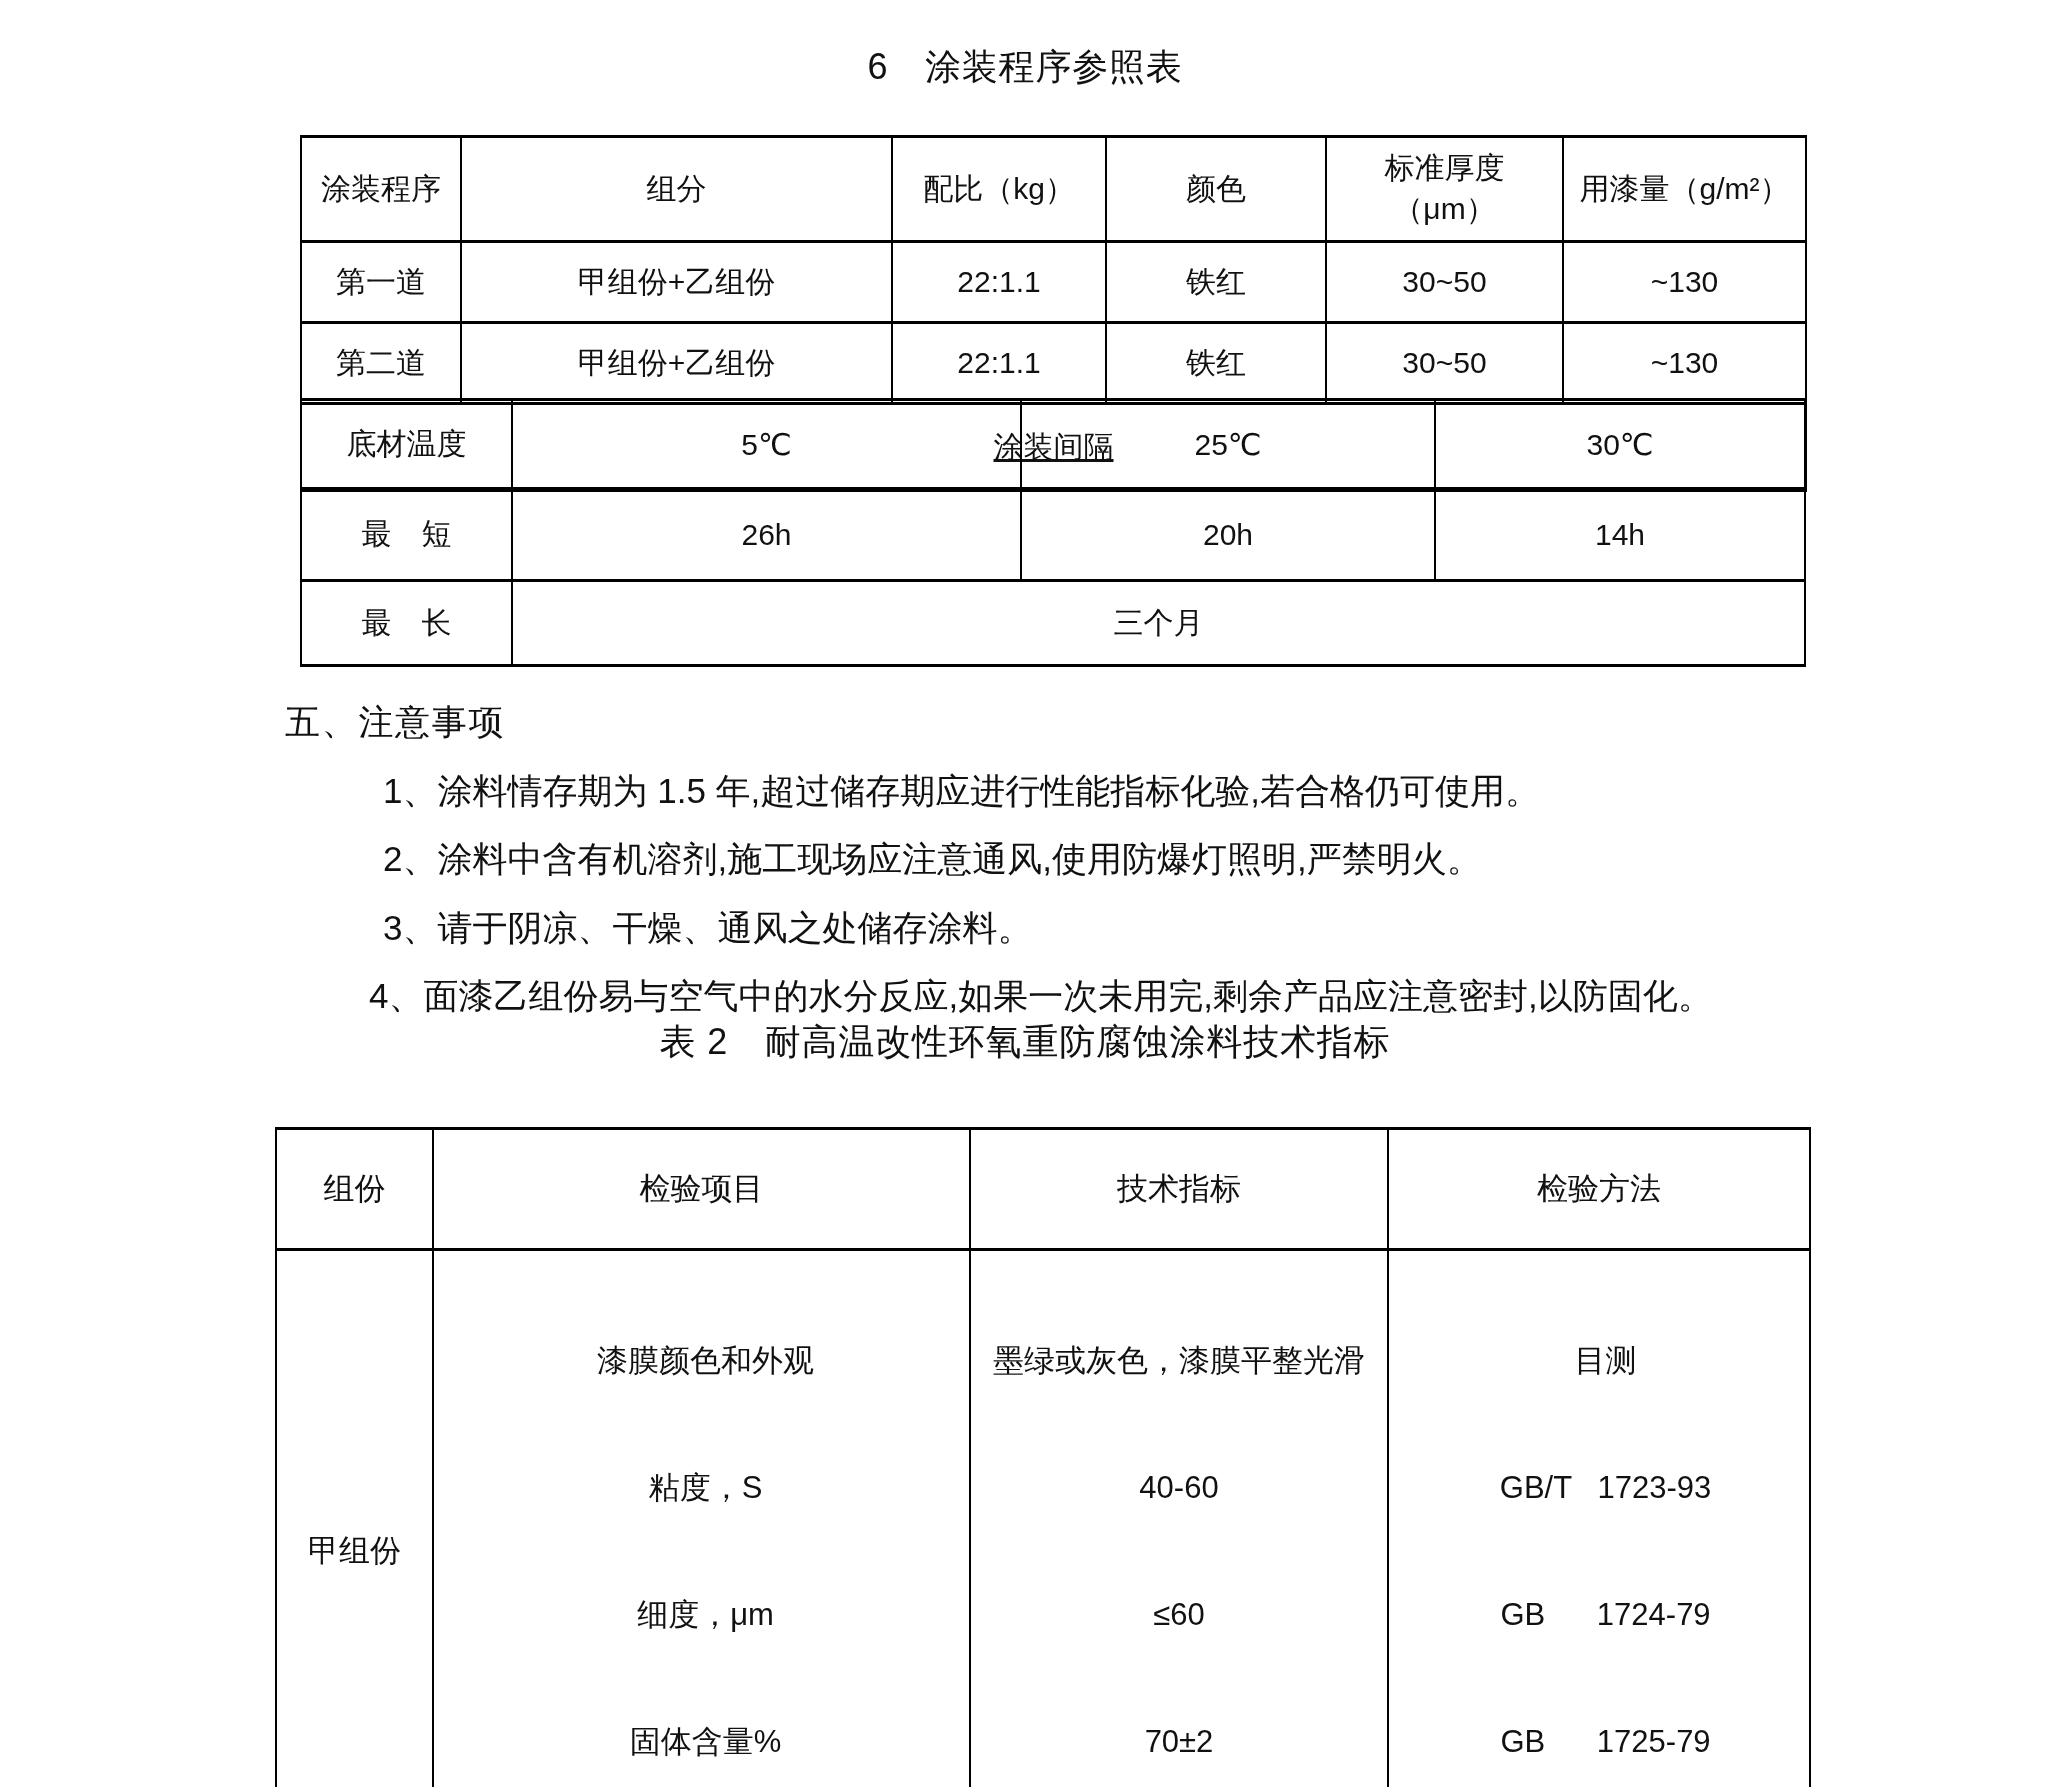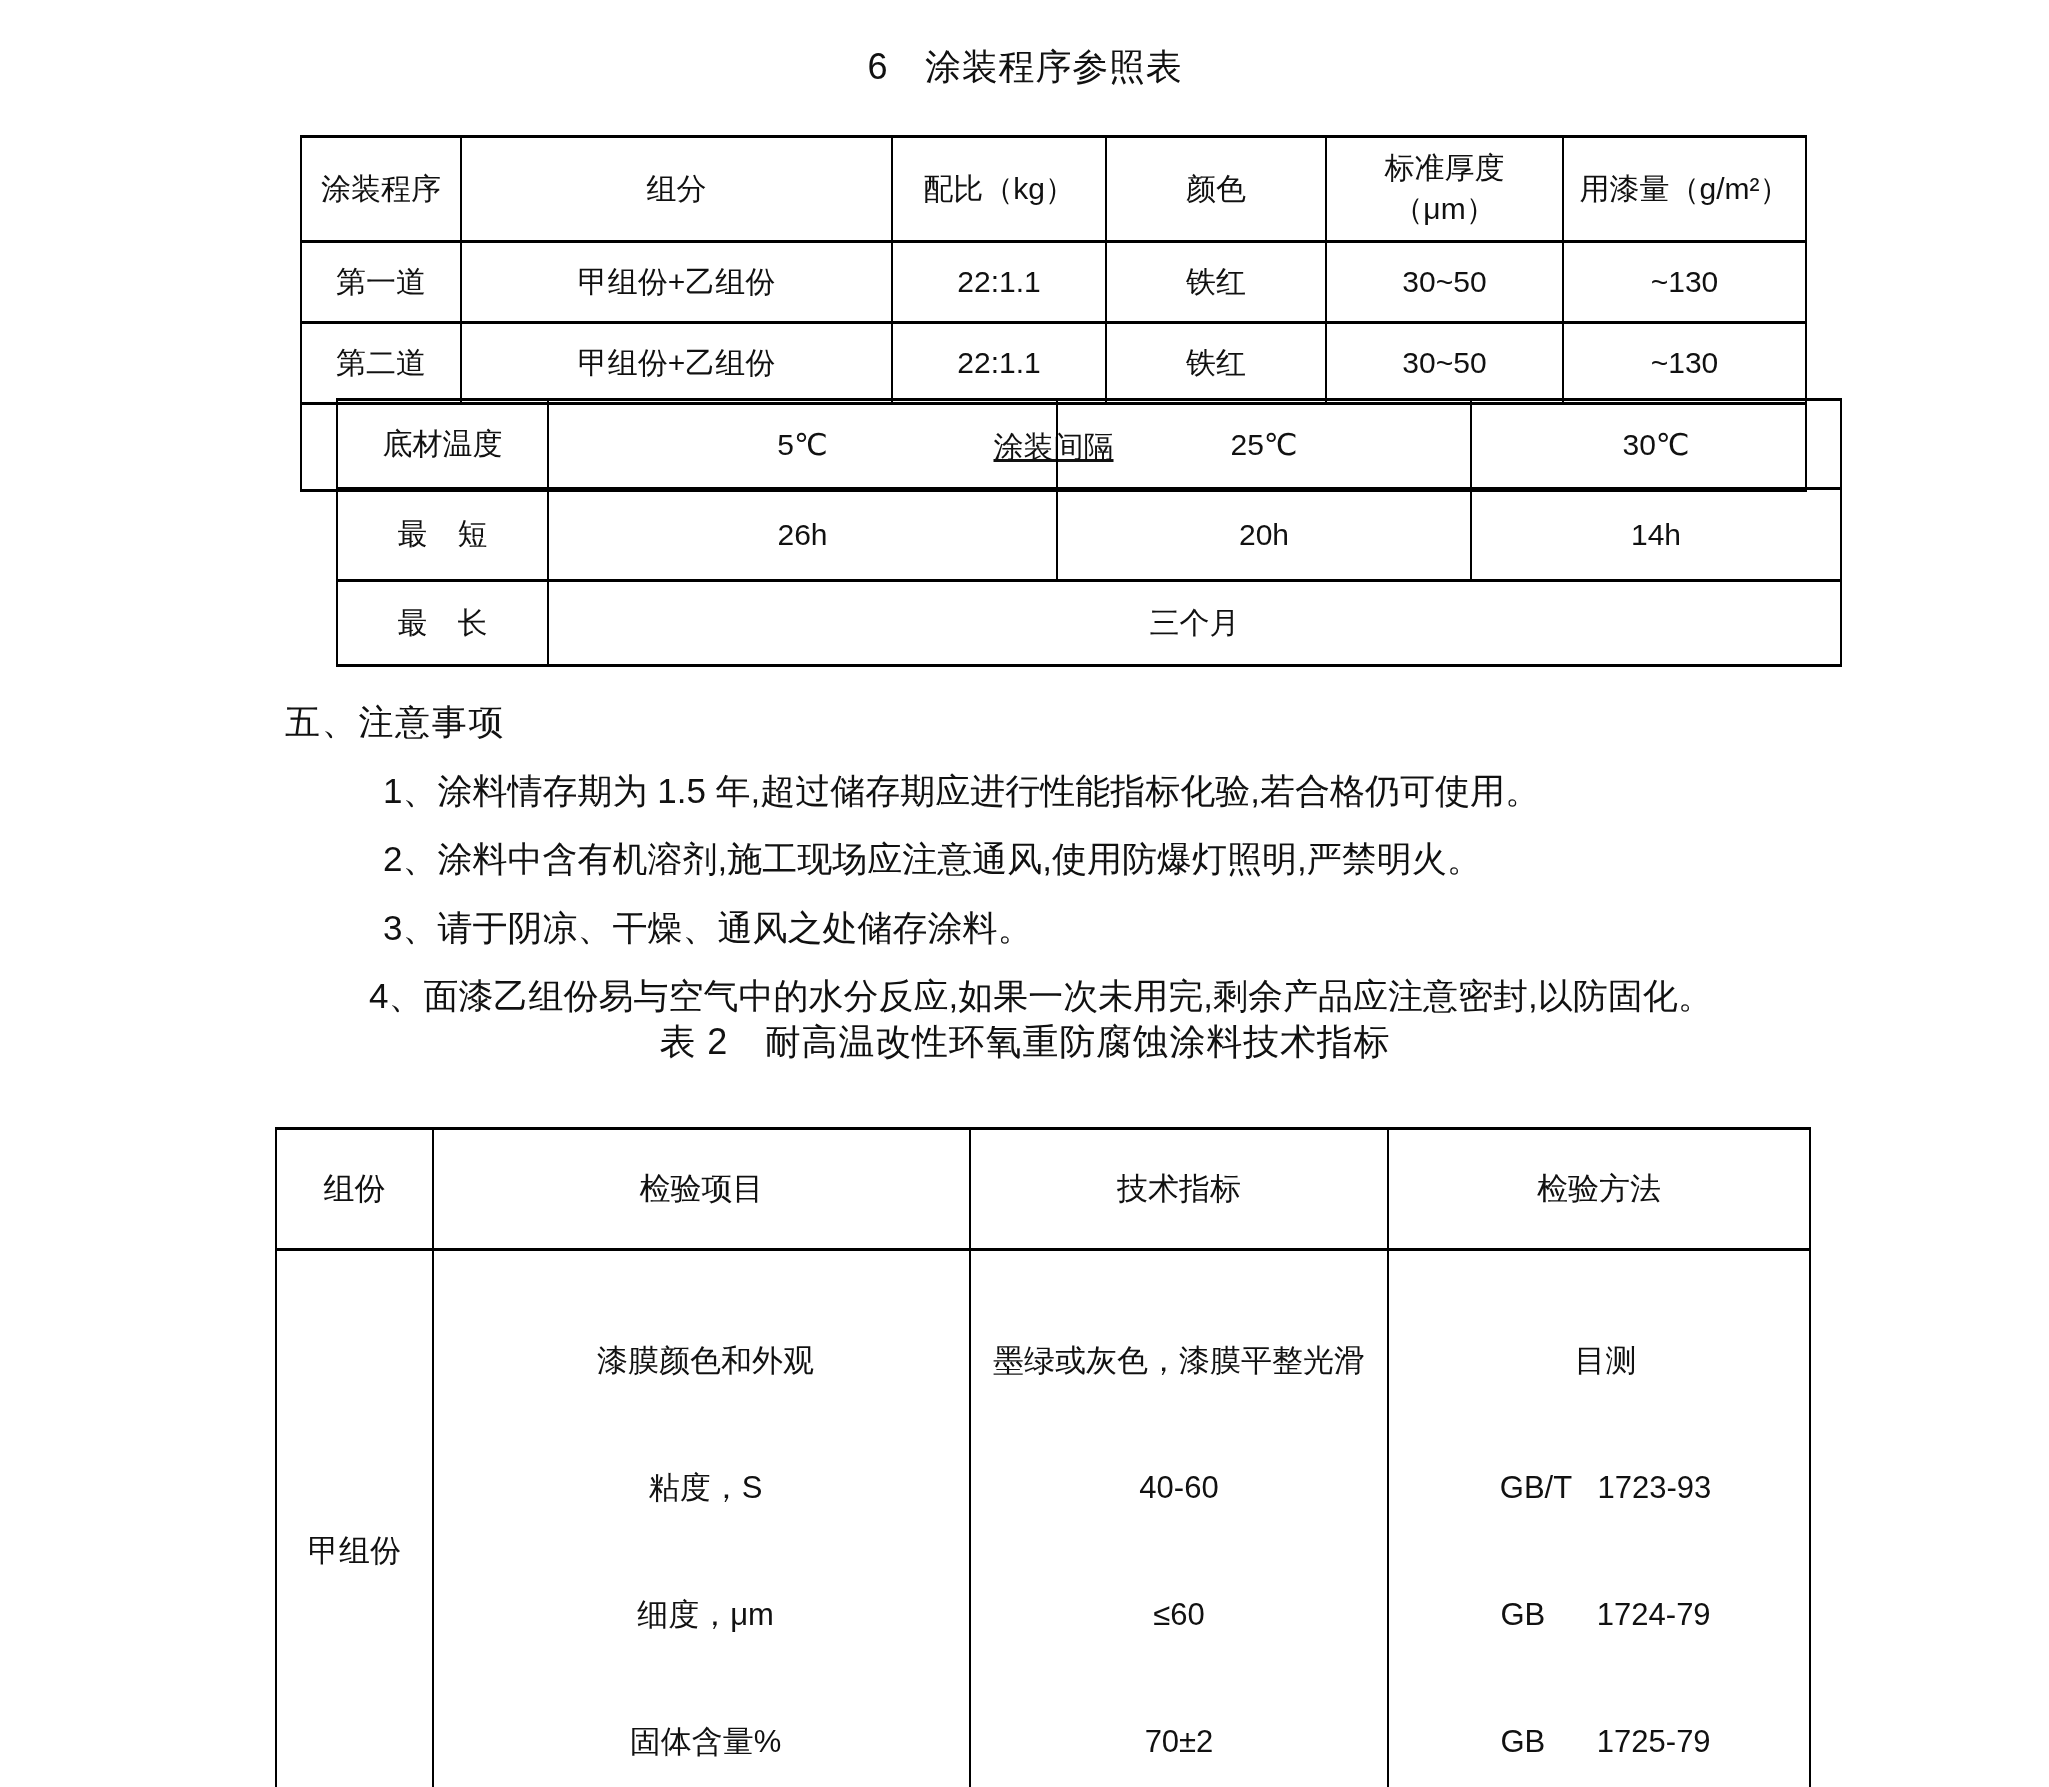--- a/index.html
+++ b/index.html
@@ -40,21 +40,21 @@
     overflow: hidden;
     white-space: pre-wrap;
   }
 
   
   #tbl1a { left: 300px; top: 135px; width: 1504px; }
   #tbl1a tr.r-head td  { height: 66px; }
   #tbl1a tr.r-data td  { height: 58px; }
   #tbl1a tr.r-interval td { height: 64px; text-decoration: underline; }
 
-  #tbl1b { left: 300px; top: 398px; width: 1504px; margin-left: 36px; }
+  #tbl1b { left: 300px; top: 398px; width: 1504px; }
   #tbl1b tr.r-temp td { height: 66px; }
   #tbl1b tr.r-min td  { height: 69px; }
   #tbl1b tr.r-max td  { height: 62px; }
 
   
   .notes { position: absolute; left: 285px; top: 699px; width: 1570px; }
   .notes-heading { font-size: 35px; letter-spacing: 1.7px; }
   .note-item { font-size: 35px; margin-top: 21.5px; padding-left: 98px; white-space: pre-wrap; }
   .note-item:last-child { padding-left: 84px; }
 

